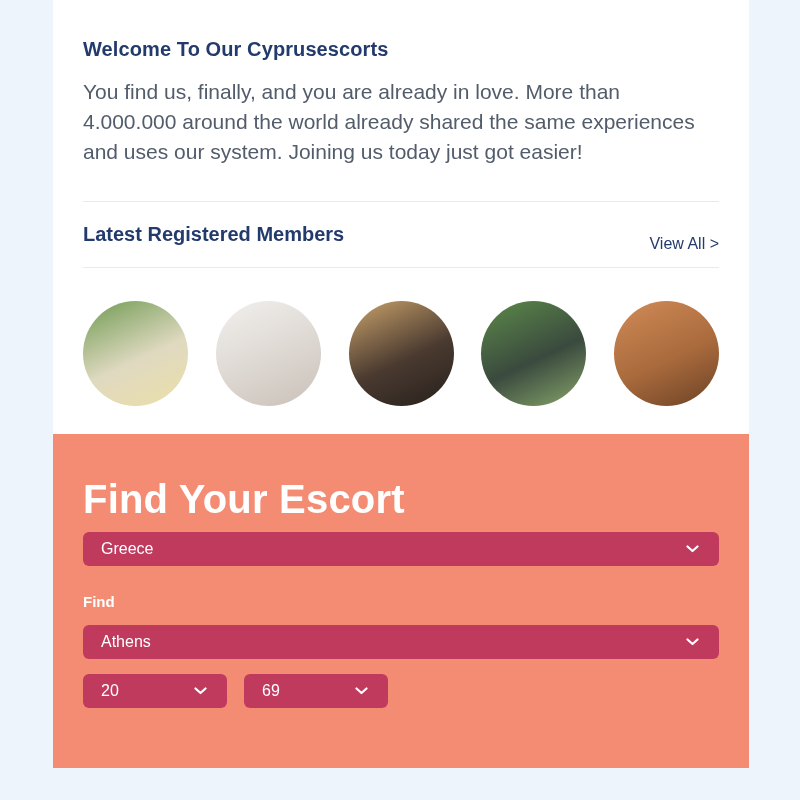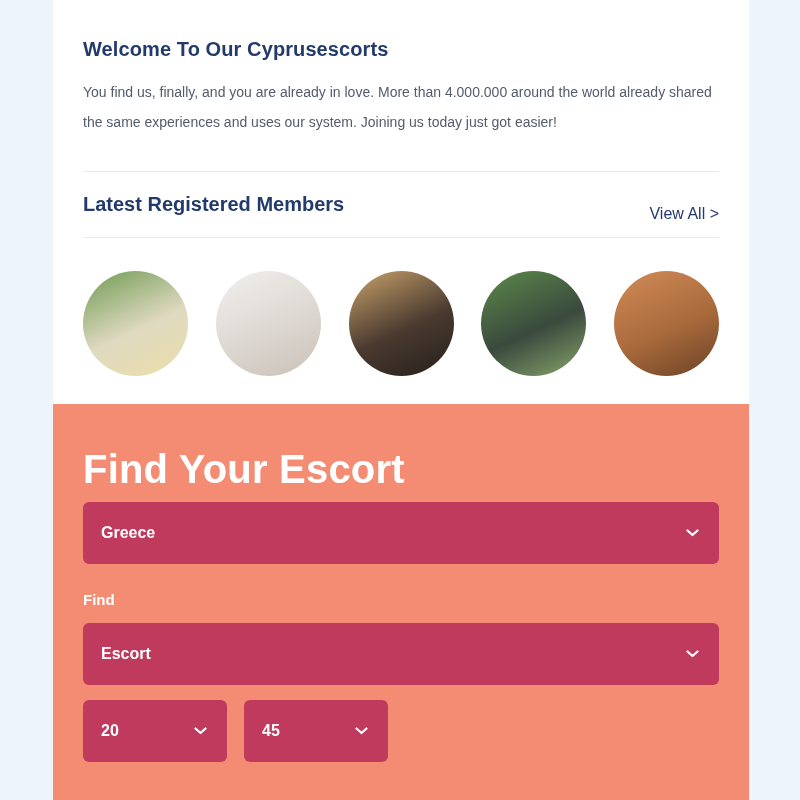--- a/index.html
+++ b/index.html
@@ -20,21 +20,21 @@
   }
   .welcome-title {
     font-size: 20px;
     line-height: 22px;
     font-weight: 700;
     color: var(--navy, #233a6c);
     letter-spacing: .1px;
   }
   .welcome-text {
     margin-top: 17px;
-    font-size: 14px;
+    font-size: 21px;
     line-height: 30px;
     color: var(--body_text, #525c6b);
   }
   .divider {
     border: none;
     border-top: 1px solid var(--divider, #e8eaee);
     margin-top: 34px;
   }
   .members-header {
     display: flex;
@@ -83,29 +83,28 @@
   .form-label {
     display: block;
     margin-top: 28px;
     font-size: 15px;
     line-height: 16px;
     font-weight: 700;
     color: #ffffff;
   }
   .select {
     margin-top: 15px;
-    height: 62px;
+    height: 34px;
     background: var(--crimson, #c03a5e);
     border-radius: 6px;
     display: flex;
     align-items: center;
     justify-content: space-between;
     padding: 0 20px 0 18px;
     cursor: pointer;
-    font-weight: bold;
   }
   .select .value {
     font-size: 16px;
     color: #ffffff;
   }
   .select.small { width: 144px; }
   .select-row { display: flex; gap: 17px; }
   .chev { display: block; }
 </style>
 </head>
@@ -138,35 +137,35 @@
 
     <div class="select">
       <span class="value">Greece</span>
       <svg class="chev" width="13" height="8" viewBox="0 0 13 8">
           <polyline points="1.5,1.5 6.5,6 11.5,1.5" fill="none" stroke="#ffffff" stroke-width="2.2" stroke-linecap="round" stroke-linejoin="round"></polyline>
         </svg>
     </div>
 
     <label class="form-label">Find</label>
     <div class="select">
-      <span class="value">Escort</span>
+      <span class="value">Athens</span>
       <svg class="chev" width="13" height="8" viewBox="0 0 13 8">
           <polyline points="1.5,1.5 6.5,6 11.5,1.5" fill="none" stroke="#ffffff" stroke-width="2.2" stroke-linecap="round" stroke-linejoin="round"></polyline>
         </svg>
     </div>
 
     <div class="select-row">
       <div class="select small">
         <span class="value">20</span>
         <svg class="chev" width="13" height="8" viewBox="0 0 13 8">
             <polyline points="1.5,1.5 6.5,6 11.5,1.5" fill="none" stroke="#ffffff" stroke-width="2.2" stroke-linecap="round" stroke-linejoin="round"></polyline>
           </svg>
       </div>
       <div class="select small">
-        <span class="value">45</span>
+        <span class="value">69</span>
         <svg class="chev" width="13" height="8" viewBox="0 0 13 8">
             <polyline points="1.5,1.5 6.5,6 11.5,1.5" fill="none" stroke="#ffffff" stroke-width="2.2" stroke-linecap="round" stroke-linejoin="round"></polyline>
           </svg>
       </div>
     </div>
   </div>
 
 </div>
 
 </body></html>

